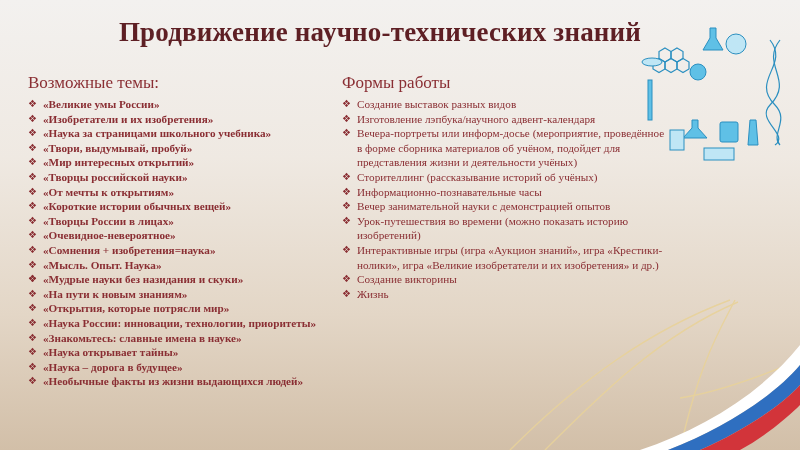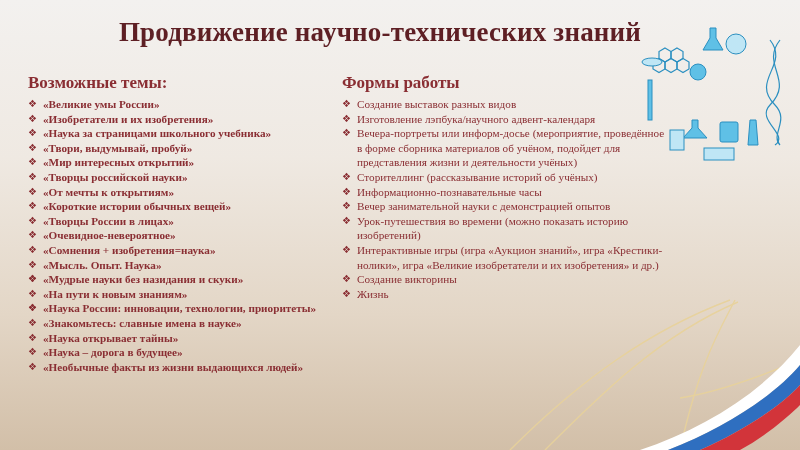--- a/index.html
+++ b/index.html
@@ -26,21 +26,21 @@
       top: 17px;
       text-align: center;
       font-size: 27px;
       font-weight: bold;
       color: #5e1f24;
       letter-spacing: 0.2px;
     }
     .col-heading {
       position: absolute;
       font-size: 17px;
-      font-weight: bold;
+      font-weight: normal;
       color: #8a2e33;
     }
     .themes-heading { left: 28px; top: 73px; }
     .forms-heading { left: 342px; top: 73px; }
 
     ul.bullets {
       position: absolute;
       margin: 0;
       padding: 0;
       list-style: none;
@@ -113,21 +113,21 @@
     <li><span class="bullet">❖</span><span>«Творцы российской науки»</span></li>
     <li><span class="bullet">❖</span><span>«От мечты к открытиям»</span></li>
     <li><span class="bullet">❖</span><span>«Короткие истории обычных вещей»</span></li>
     <li><span class="bullet">❖</span><span>«Творцы России в лицах»</span></li>
     <li><span class="bullet">❖</span><span>«Очевидное-невероятное»</span></li>
     <li><span class="bullet">❖</span><span>«Сомнения + изобретения=наука»</span></li>
     <li><span class="bullet">❖</span><span>«Мысль. Опыт. Наука»</span></li>
     <li><span class="bullet">❖</span></li>
     <li><span class="bullet">❖</span><span>«Мудрые науки без назидания и скуки»</span></li>
     <li><span class="bullet">❖</span><span>«На пути к новым знаниям»</span></li>
-    <li><span class="bullet">❖</span></li>
+    <li><span class="bullet">❖</span><span>«Открытия, которые потрясли мир»</span></li>
     <li><span class="bullet">❖</span><span>«Наука России: инновации, технологии, приоритеты»</span></li>
     <li><span class="bullet">❖</span><span>«Знакомьтесь: славные имена в науке»</span></li>
     <li><span class="bullet">❖</span><span>«Наука открывает тайны»</span></li>
     <li><span class="bullet">❖</span><span>«Наука – дорога в будущее»</span></li>
     <li><span class="bullet">❖</span><span>«Необычные факты из жизни выдающихся людей»</span></li>
   </ul>
 
   <ul class="bullets forms">
     <li><span class="bullet">❖</span><span class="bold">Создание выставок разных видов</span><span class="normal"></span></li>
     <li><span class="bullet">❖</span><span class="bold">Изготовление лэпбука/научного адвент-календаря</span><span class="normal"></span></li>

